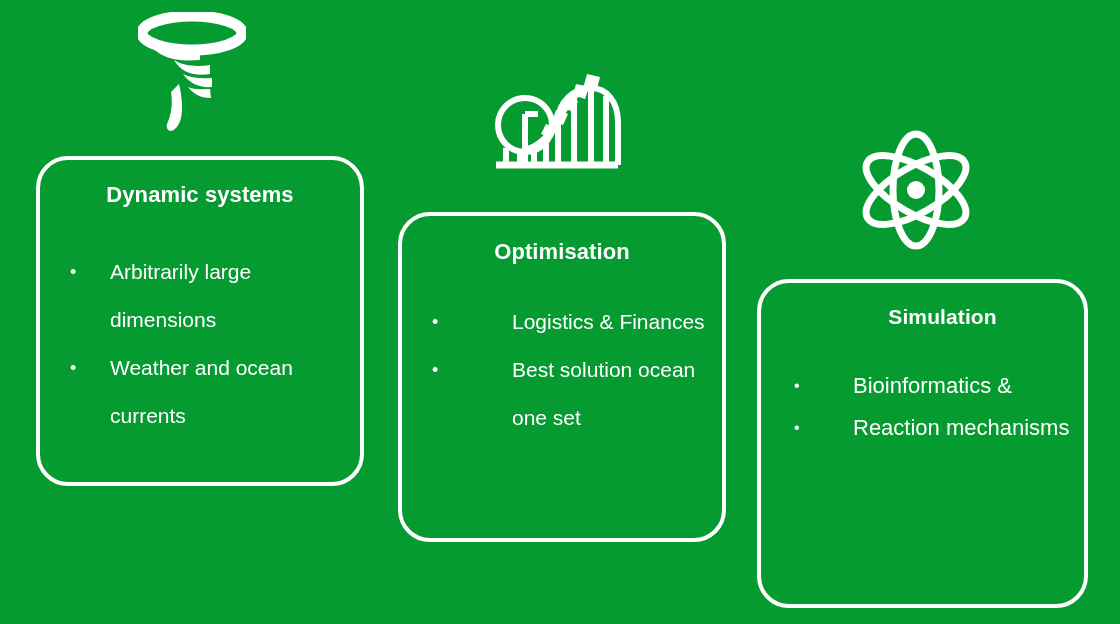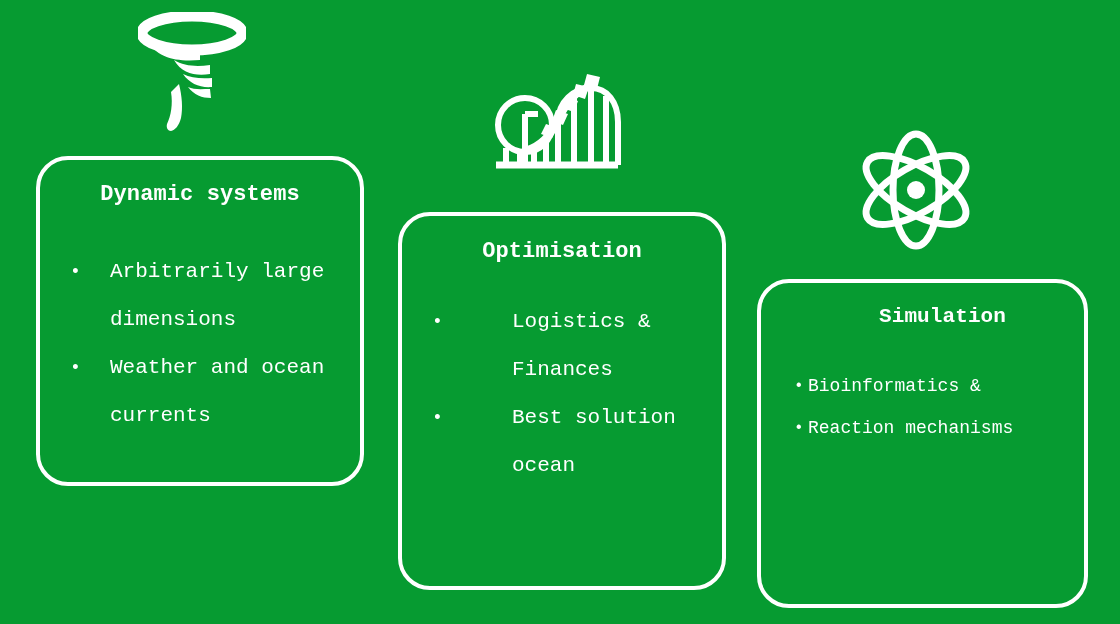--- a/index.html
+++ b/index.html
@@ -37,21 +37,21 @@
 
   
   .card {
     position: absolute;
     box-sizing: border-box;
     border: 4px solid #ffffff;
     border-radius: 32px;
     background: transparent;
   }
   #card-1 { left: 36px;  top: 156px; width: 328px; height: 330px; }
-  #card-2 { left: 398px; top: 212px; width: 328px; height: 378px; }
+  #card-2 { left: 398px; top: 212px; width: 328px; height: 330px; }
   #card-3 { left: 757px; top: 279px; width: 331px; height: 329px; }
 
   .card-title {
     position: absolute;
     left: 0;
     right: 0;
     text-align: center;
     color: #ffffff;
     font-weight: bold;
     letter-spacing: 0.1px;
@@ -73,42 +73,42 @@
   #card-2 .bullets { top: 82px; }
   #card-3 .bullets { top: 82px; }
 
   .bullets li {
     position: relative;
     color: #ffffff;
     font-weight: 400;
   }
   #card-1 .bullets li { font-size: 21px; line-height: 48px; padding-left: 70px; }
   #card-2 .bullets li { font-size: 21px; line-height: 48px; padding-left: 110px; }
-  #card-3 .bullets li { font-size: 18px; line-height: 42px; padding-left: 47px; }
+  #card-3 .bullets li { font-size: 22px; line-height: 42px; padding-left: 92px; }
 
   .bullets li::before {
     content: "\2022";
     position: absolute;
     left: 30px;
     top: 0;
     font-size: 18px;
     line-height: inherit;
     color: #ffffff;
   }
   #card-3 .bullets li::before { left: 33px; font-size: 16px; }
 
   
   .bullets li .cont {
     display: block;
   }
 </style>
 </head>
 <body>
 
-<div id="slide" style="background: rgb(6, 155, 49); font-family: Liberation Mono, monospace;">
+<div id="slide" style="background: rgb(6, 155, 49);">
 
   <div class="icon" id="icon-tornado">
     <svg viewBox="0 0 108 120" fill="none" aria-hidden="true">
 
       <ellipse cx="54" cy="21" rx="50" ry="17" stroke="#ffffff" stroke-width="11"></ellipse>
 
       <path d="M9 27 C18 46 38 50 62 48 L62 39 C40 41 22 38 9 27 Z" fill="#ffffff"></path>
       <path d="M36 48 C44 62 58 64 72 62 L72 53 C58 55 46 54 36 48 Z" fill="#ffffff"></path>
       <path d="M45 62 C52 72 62 76 74 75 L74 66 C63 67 53 66 45 62 Z" fill="#ffffff"></path>
       <path d="M50 75 C56 83 64 86 73 86 L72 77 C64 77 56 78 50 75 Z" fill="#ffffff"></path>
@@ -180,20 +180,21 @@
   </div>
 
   <div class="card" id="card-2">
     <div class="card-title">Optimisation</div>
     <ul class="bullets">
       <li>
         <span>Logistics &amp; Finances</span>
       </li>
       <li>
         <span>Best solution ocean</span>
+        <span class="cont">one set</span>
       </li>
     </ul>
   </div>
 
   <div class="card" id="card-3">
     <div class="card-title">Simulation</div>
     <ul class="bullets">
       <li>
         <span>Bioinformatics &amp;</span>
       </li>

